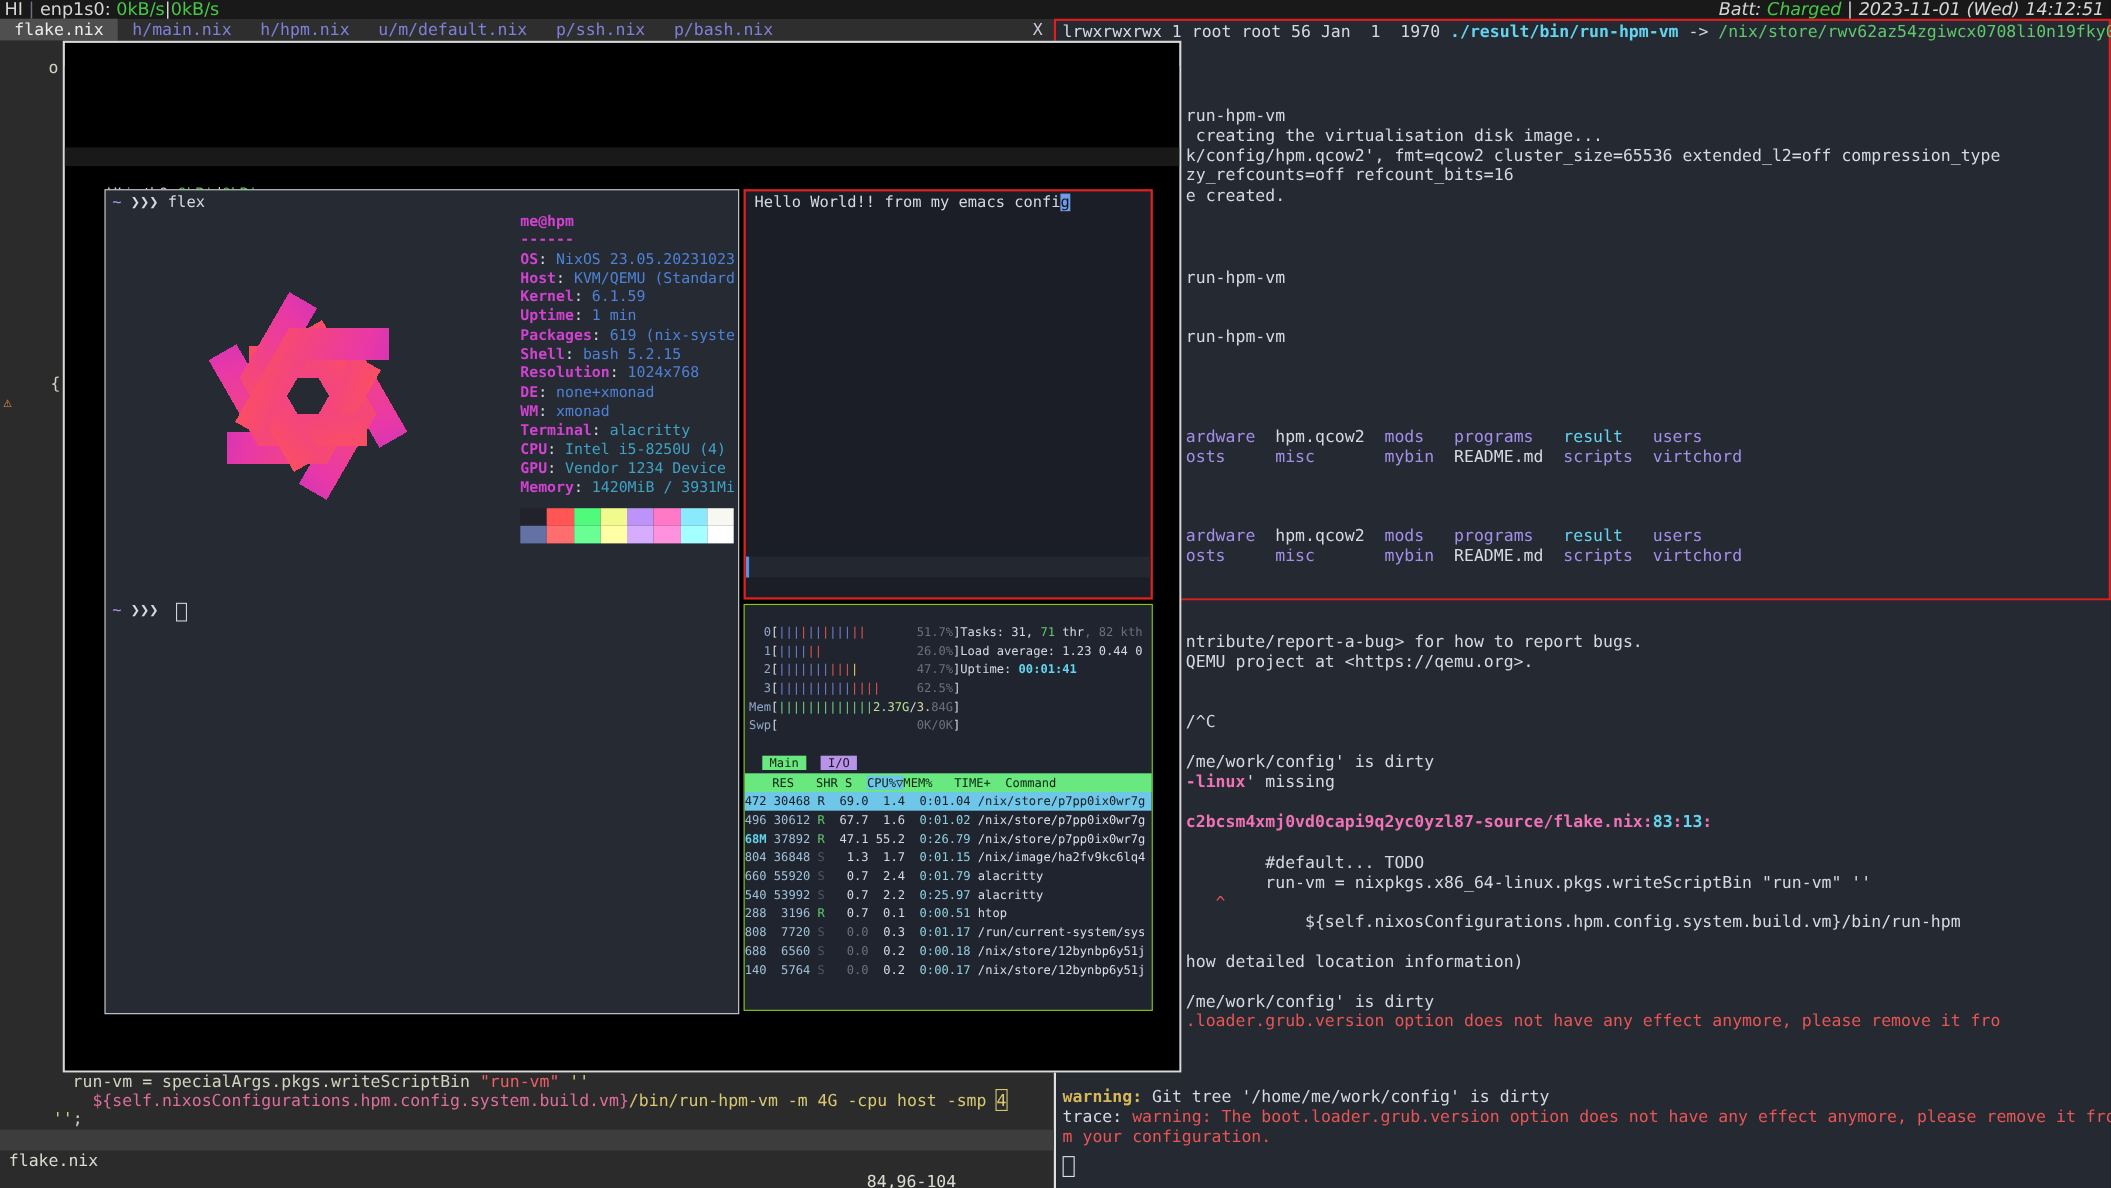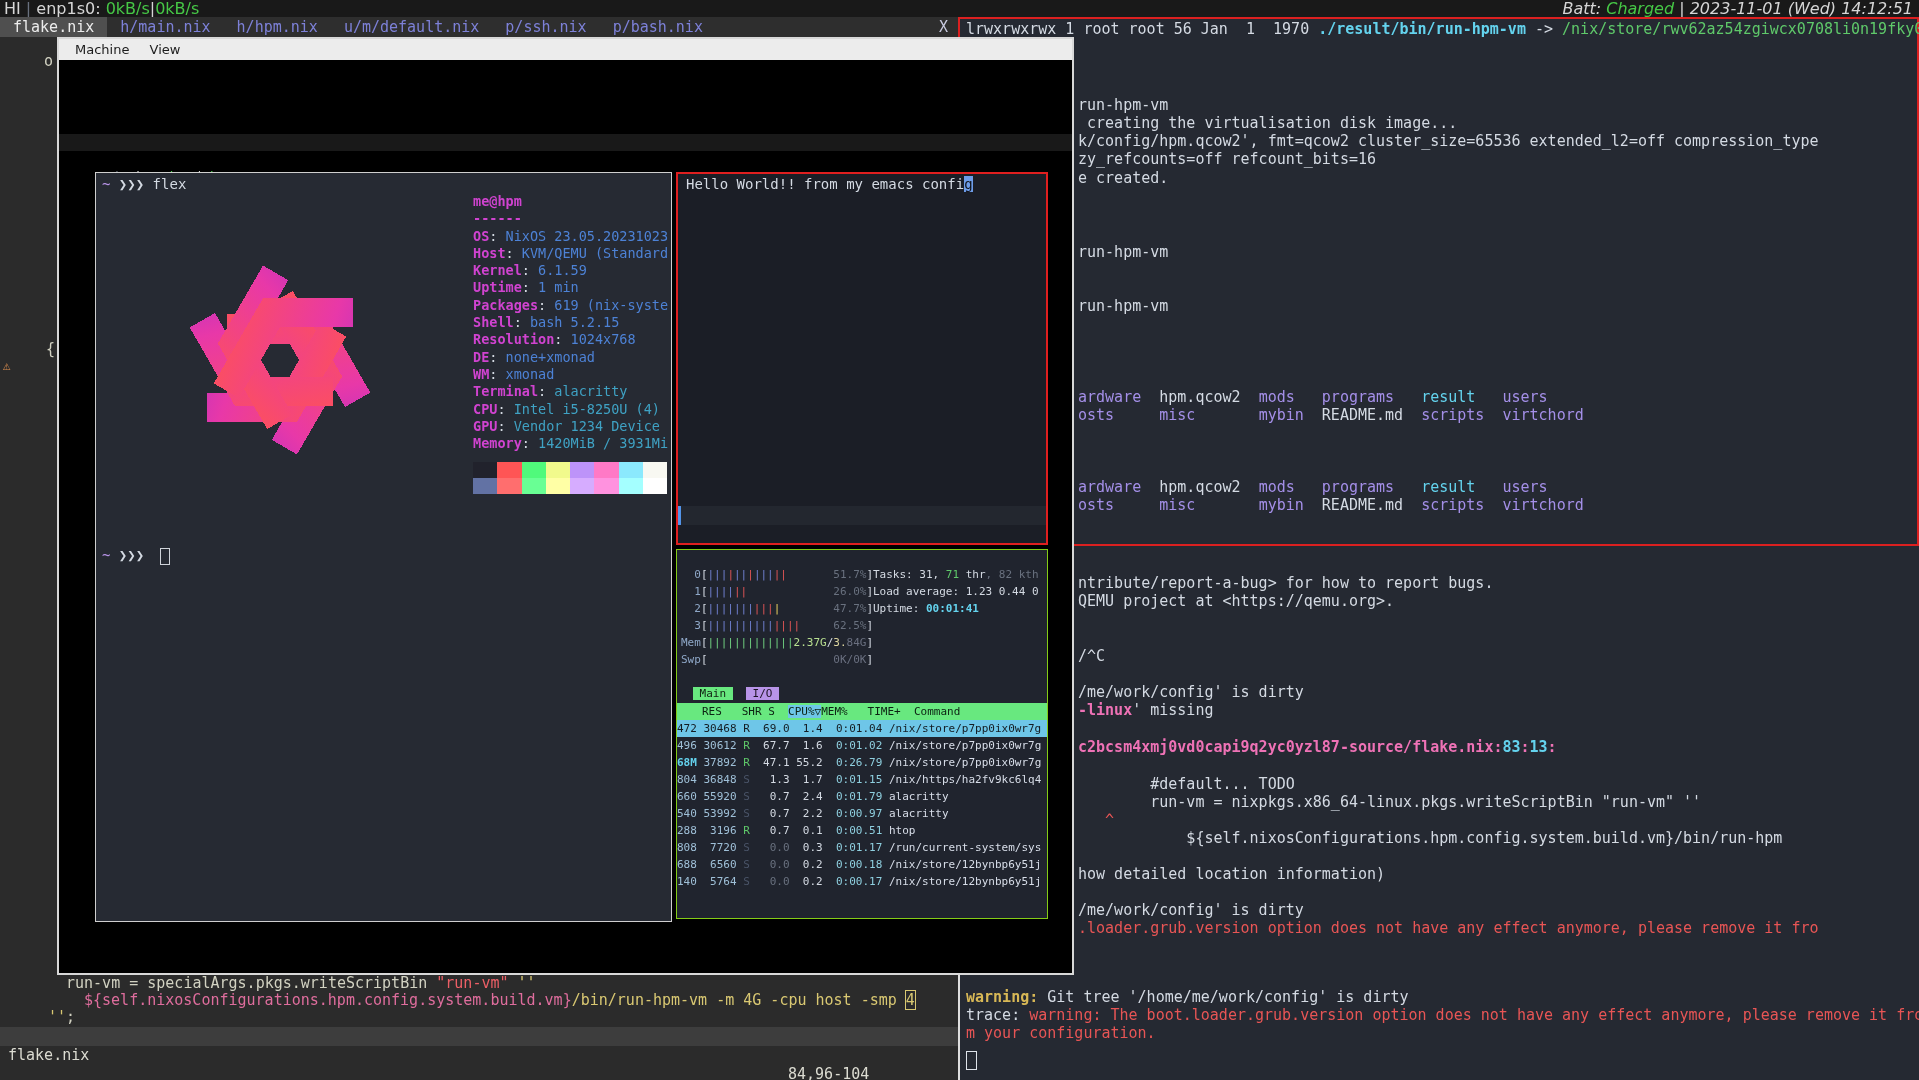--- a/index.html
+++ b/index.html
@@ -170,24 +170,20 @@
         <div class="tline" style="left: 1078px; top: 901px;"><span class="s-w">/me/work/config' is dirty</span></div>
         <div class="tline" style="left: 1078px; top: 919px;"><span class="s-rd">.loader.grub.version option does not have any effect anymore, please remove it fro</span></div>
         <div class="tline" style="left: 966px; top: 988px;"><span class="s-yeb">warning:</span><span class="s-w"> Git tree '/home/me/work/config' is dirty</span></div>
         <div class="tline" style="left: 966px; top: 1006px;"><span class="s-w">trace: </span><span class="s-rd">warning: The boot.loader.grub.version option does not have any effect anymore, please remove it fro</span></div>
         <div class="tline" style="left: 966px; top: 1024px;"><span class="s-rd">m your configuration.</span></div>
       </div>
     <span class="hollow-cursor"></span>
   </div>
 
   <div id="qemu">
-    <div id="qemu-menubar">
-      <span>Machine</span>
-      <span>View</span>
-    </div>
     <div id="guest">
 
       <div id="gbar">
         <div class="gb-left"><span class="s-hw">HI</span><span class="s-dim"> | </span><span class="s-hw">eth0: </span><span class="s-hg">0kB/s</span><span class="s-hw">|</span><span class="s-hg">0kB/s</span></div>
         <div class="gb-right"><span class="s-hw">Batt: </span><span class="s-hg">Charged</span><span class="s-hw"> | 2023-11-01 (Wed) 14:12:50</span></div>
       </div>
 
       <div id="gterm">
         <div class="gprompt"><span class="s-vi">~</span><span class="s-w"> ❯❯❯ </span><span class="s-w">flex</span></div>
         <svg id="nix-logo" width="352" height="330" viewBox="-170 -170 340 340">
@@ -271,23 +267,23 @@
             <div class="htline"><span class="s-w">Tasks: </span><span class="s-w">31</span><span class="s-w">, </span><span class="s-grn">71</span><span class="s-w"> thr</span><span class="s-dim">, 82 kth</span></div>
             <div class="htline"><span class="s-w">Load average: </span><span class="s-w">1.23</span><span class="s-w"> 0.44 0</span></div>
             <div class="htline"><span class="s-w">Uptime: </span><span class="s-cyb">00:01:41</span></div>
           </div>
         <div id="htop-tabs"><span class="s-tmain"> Main </span><span class="s-w">  </span><span class="s-tio"> I/O </span></div>
         <div id="htop-header" class="htline"><span class="s-raw">RES   SHR S  </span><span class="s-hsort">CPU%▽</span><span class="s-raw">MEM%   TIME+  Command                        </span></div>
         <div id="htop-rows">
             <div class="htline r-sel"><span class="s-raw">472 30468 R  69.0  1.4  0:01.04 /nix/store/p7pp0ix0wr7g</span></div>
             <div class="htline"><span class="s-num">496 30612 </span><span class="s-grn">R</span><span class="s-w">  67.7  1.6  </span><span class="s-tim">0:01.02</span><span class="s-w"> </span><span class="s-cmd">/nix/store/p7pp0ix0wr7g</span></div>
             <div class="htline"><span class="s-cyb">68M</span><span class="s-num"> 37892 </span><span class="s-grn">R</span><span class="s-w">  47.1 55.2  </span><span class="s-tim">0:26.79</span><span class="s-w"> </span><span class="s-cmd">/nix/store/p7pp0ix0wr7g</span></div>
-            <div class="htline"><span class="s-num">804 36848 </span><span class="s-sdim">S</span><span class="s-w">   1.3  1.7  </span><span class="s-tim">0:01.15</span><span class="s-w"> </span><span class="s-cmd">/nix/https/ha2fv9kc6lq4</span></div>
+            <div class="htline"><span class="s-num">804 36848 </span><span class="s-sdim">S</span><span class="s-w">   1.3  1.7  </span><span class="s-tim">0:01.15</span><span class="s-w"> </span><span class="s-cmd">/nix/image/ha2fv9kc6lq4</span></div>
             <div class="htline"><span class="s-num">660 55920 </span><span class="s-sdim">S</span><span class="s-w">   0.7  2.4  </span><span class="s-tim">0:01.79</span><span class="s-w"> </span><span class="s-cmd">alacritty</span></div>
-            <div class="htline"><span class="s-num">540 53992 </span><span class="s-sdim">S</span><span class="s-w">   0.7  2.2  </span><span class="s-tim">0:00.97</span><span class="s-w"> </span><span class="s-cmd">alacritty</span></div>
+            <div class="htline"><span class="s-num">540 53992 </span><span class="s-sdim">S</span><span class="s-w">   0.7  2.2  </span><span class="s-tim">0:25.97</span><span class="s-w"> </span><span class="s-cmd">alacritty</span></div>
             <div class="htline"><span class="s-num">288  3196 </span><span class="s-grn">R</span><span class="s-w">   0.7  0.1  </span><span class="s-tim">0:00.51</span><span class="s-w"> </span><span class="s-cmd">htop</span></div>
             <div class="htline"><span class="s-num">808  7720 </span><span class="s-sdim">S</span><span class="s-dim">   0.0</span><span class="s-w">  0.3  </span><span class="s-tim">0:01.17</span><span class="s-w"> </span><span class="s-cmd">/run/current-system/sys</span></div>
             <div class="htline"><span class="s-num">688  6560 </span><span class="s-sdim">S</span><span class="s-dim">   0.0</span><span class="s-w">  0.2  </span><span class="s-tim">0:00.18</span><span class="s-w"> </span><span class="s-cmd">/nix/store/12bynbp6y51j</span></div>
             <div class="htline"><span class="s-num">140  5764 </span><span class="s-sdim">S</span><span class="s-dim">   0.0</span><span class="s-w">  0.2  </span><span class="s-tim">0:00.17</span><span class="s-w"> </span><span class="s-cmd">/nix/store/12bynbp6y51j</span></div>
           </div>
         <div id="htop-fkeys" class="htline"><span class="s-fk">F1</span><span class="s-fl">Help  </span><span class="s-fk">F2</span><span class="s-fl">Setup </span><span class="s-fk">F3</span><span class="s-fl">Search</span><span class="s-fk">F4</span><span class="s-fl">Filter</span><span class="s-fk">F5</span><span class="s-fl">Tree  </span><span class="s-fk">F6</span><span class="s-fl">SortBy</span><span class="s-fk">F7</span><span class="s-fl">Nice</span><span class="s-blkcur"> </span></div>
       </div>
 
     </div>
   </div>

